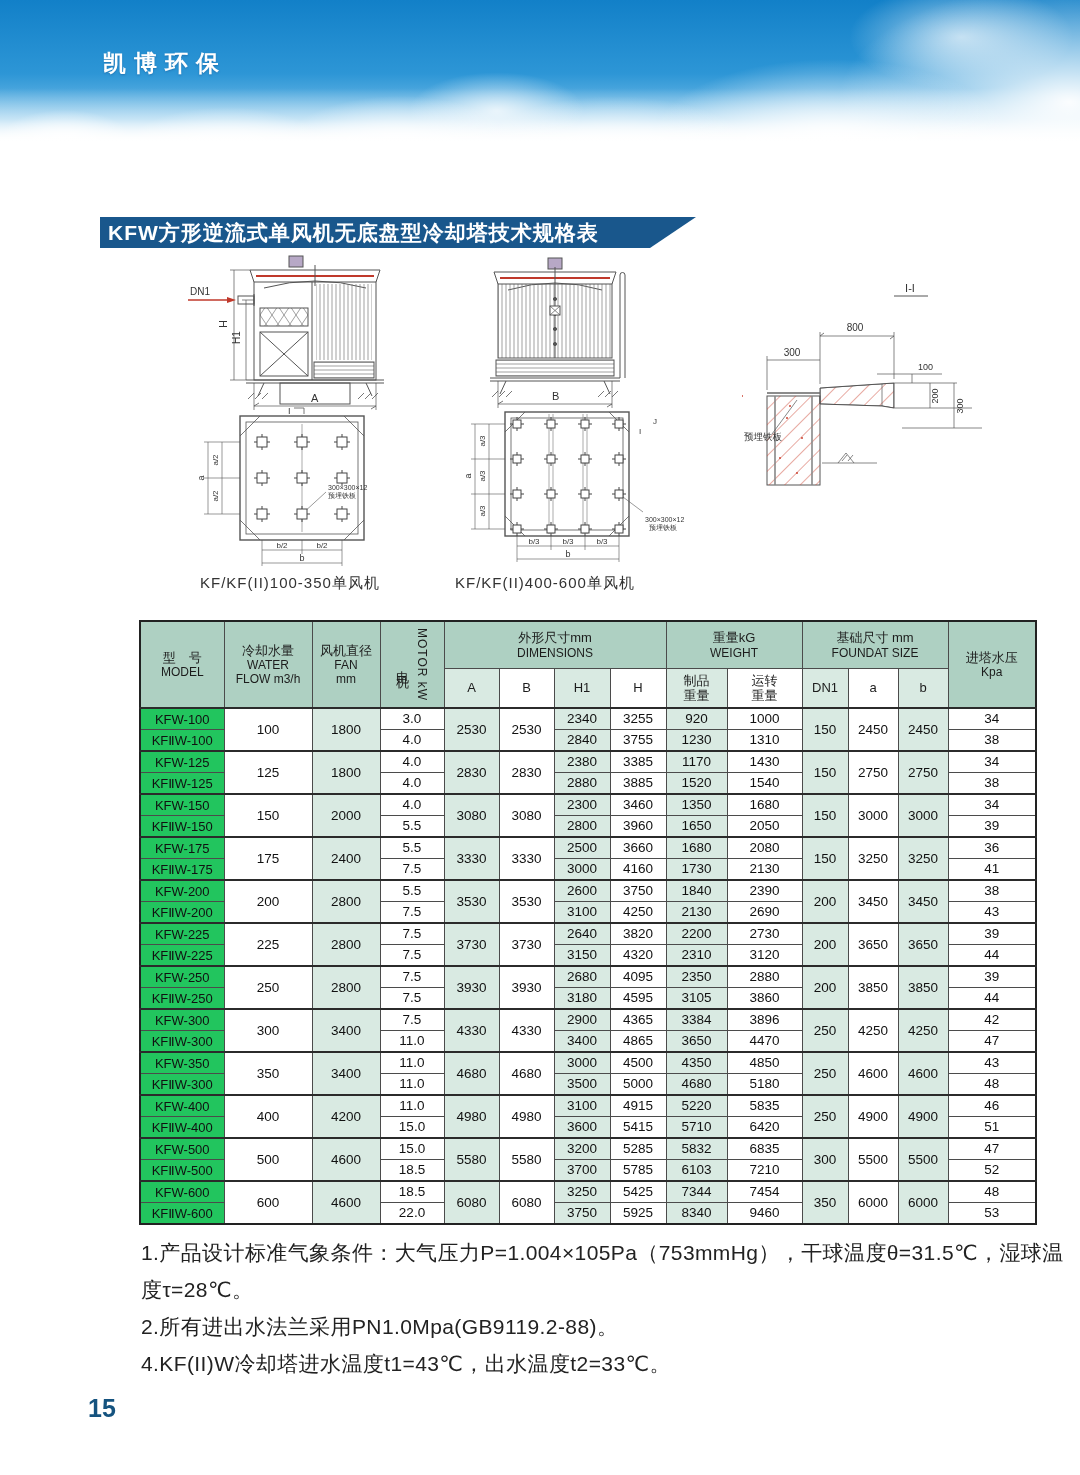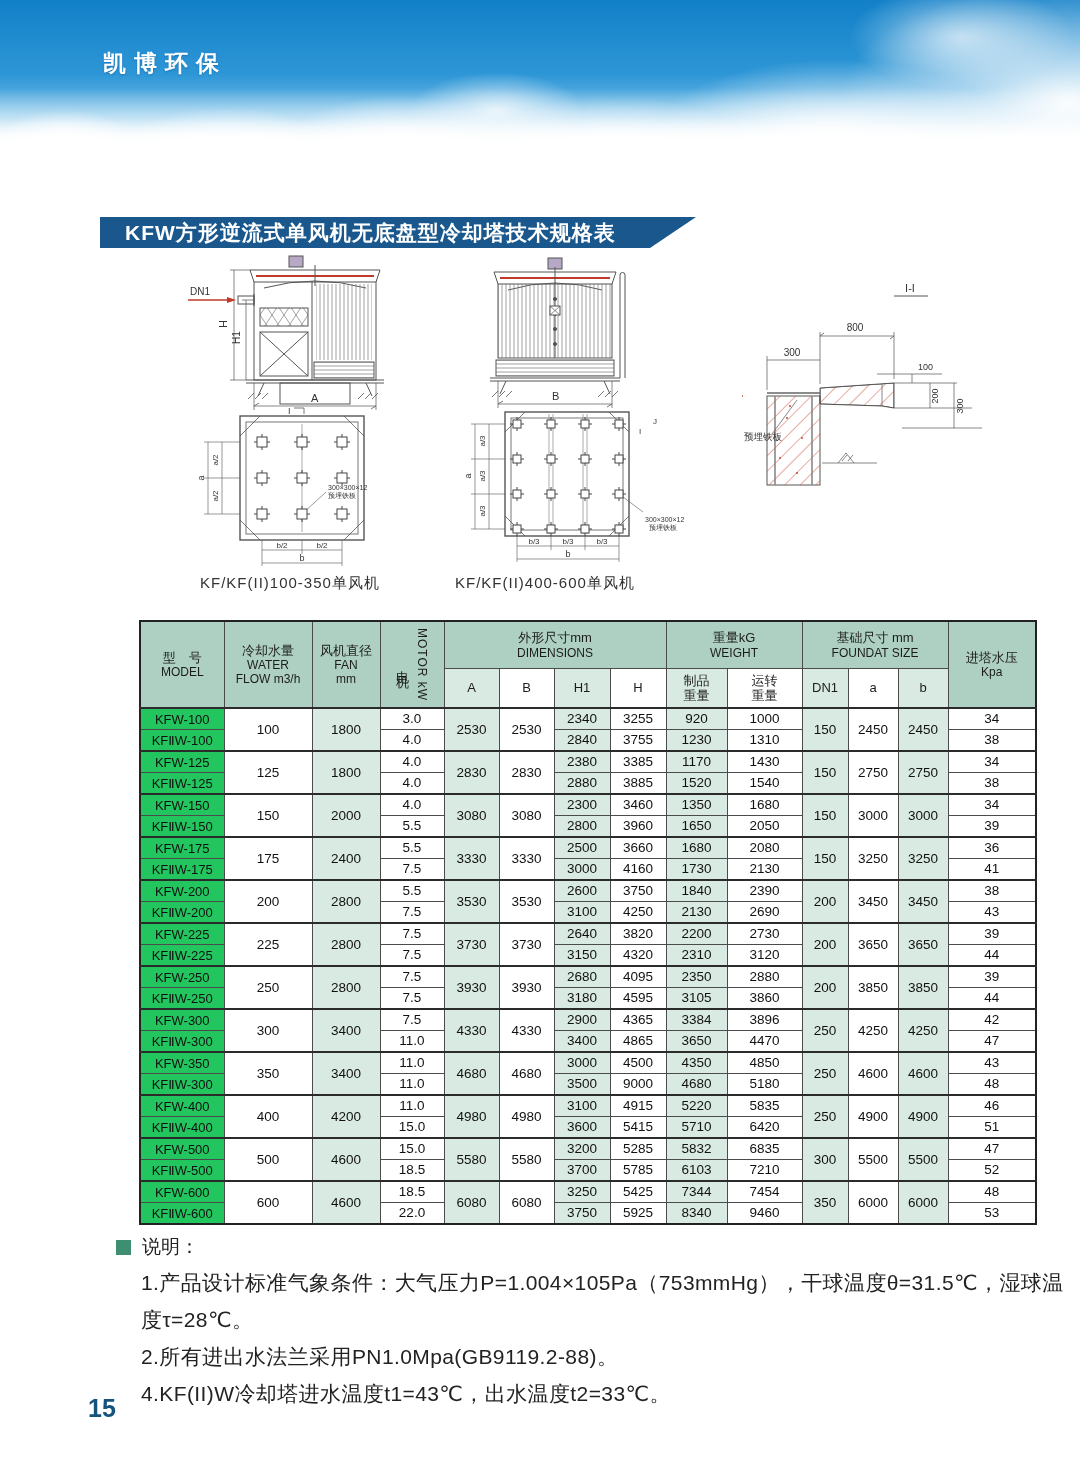--- a/index.html
+++ b/index.html
@@ -18,21 +18,21 @@
       radial-gradient(330px 170px at 99% 72%, rgba(255,255,255,.97), rgba(255,255,255,0) 70%),
       radial-gradient(160px 75px at 89% 26%,  rgba(255,255,255,.65), rgba(255,255,255,0) 70%),
       linear-gradient(180deg, rgba(255,255,255,0) 62%, #ffffff 100%),
       linear-gradient(180deg, #1280c8 0%, #2d96d6 52%, #79c0e9 84%, #ffffff 100%);}
   .brand{position:absolute;left:103px;top:48px;color:#fff;font-size:23px;font-weight:bold;
          letter-spacing:8px;text-shadow:0 1px 2px rgba(20,80,140,.45)}
 
   
   .titlebar{position:absolute;left:100px;top:217px;width:596px;height:31px;background:#19578c;
     clip-path:polygon(0 0,100% 0,calc(100% - 46px) 100%,0 100%);
-    color:#fff;font-size:21px;font-weight:bold;line-height:31px;padding-left:25px;
+    color:#fff;font-size:21px;font-weight:bold;line-height:31px;padding-left:8px;
     box-sizing:border-box;letter-spacing:1px}
 
   
   .dwg{position:absolute}
   .dwg text{fill:#333;font-family:"Liberation Sans",sans-serif}
   .caption{position:absolute;font-size:15px;color:#333;text-align:left;letter-spacing:1px}
 
   
   table.spec{position:absolute;left:139px;top:620px;width:843px;border-collapse:collapse;
     table-layout:fixed;border:2px solid #222;color:#111}
@@ -609,21 +609,21 @@
           <td>4850</td>
           <td class="c-light" rowspan="2">250</td>
           <td rowspan="2">4600</td>
           <td class="c-light" rowspan="2">4600</td>
           <td>43</td>
         </tr>
         <tr>
           <td class="c-model">KFⅡW-300</td>
           <td>11.0</td>
           <td class="c-light">3500</td>
-          <td>9000</td>
+          <td>5000</td>
           <td class="c-light">4680</td>
           <td>5180</td>
           <td>48</td>
         </tr>
         <tr class="gs">
           <td class="c-model">KFW-400</td>
           <td rowspan="2">400</td>
           <td class="c-light" rowspan="2">4200</td>
           <td>11.0</td>
           <td class="c-light" rowspan="2">4980</td>
@@ -693,23 +693,19 @@
           <td class="c-light">3750</td>
           <td>5925</td>
           <td class="c-light">8340</td>
           <td>9460</td>
           <td>53</td>
         </tr>
       </tbody>
   </table>
 
   <div class="notes">
-    <div class="trow">
-      <span class="bullet"></span>
-      <span>说明：</span>
-    </div>
     <div class="line">1.产品设计标准气象条件：大气压力P=1.004×105Pa（753mmHg），干球温度θ=31.5℃，湿球温度τ=28℃。</div>
     <div class="line">2.所有进出水法兰采用PN1.0Mpa(GB9119.2-88)。</div>
     <div class="line">4.KF(II)W冷却塔进水温度t1=43℃，出水温度t2=33℃。</div>
   </div>
 
   <div class="pagenum">15</div>
 </div>
 
 </body></html>

